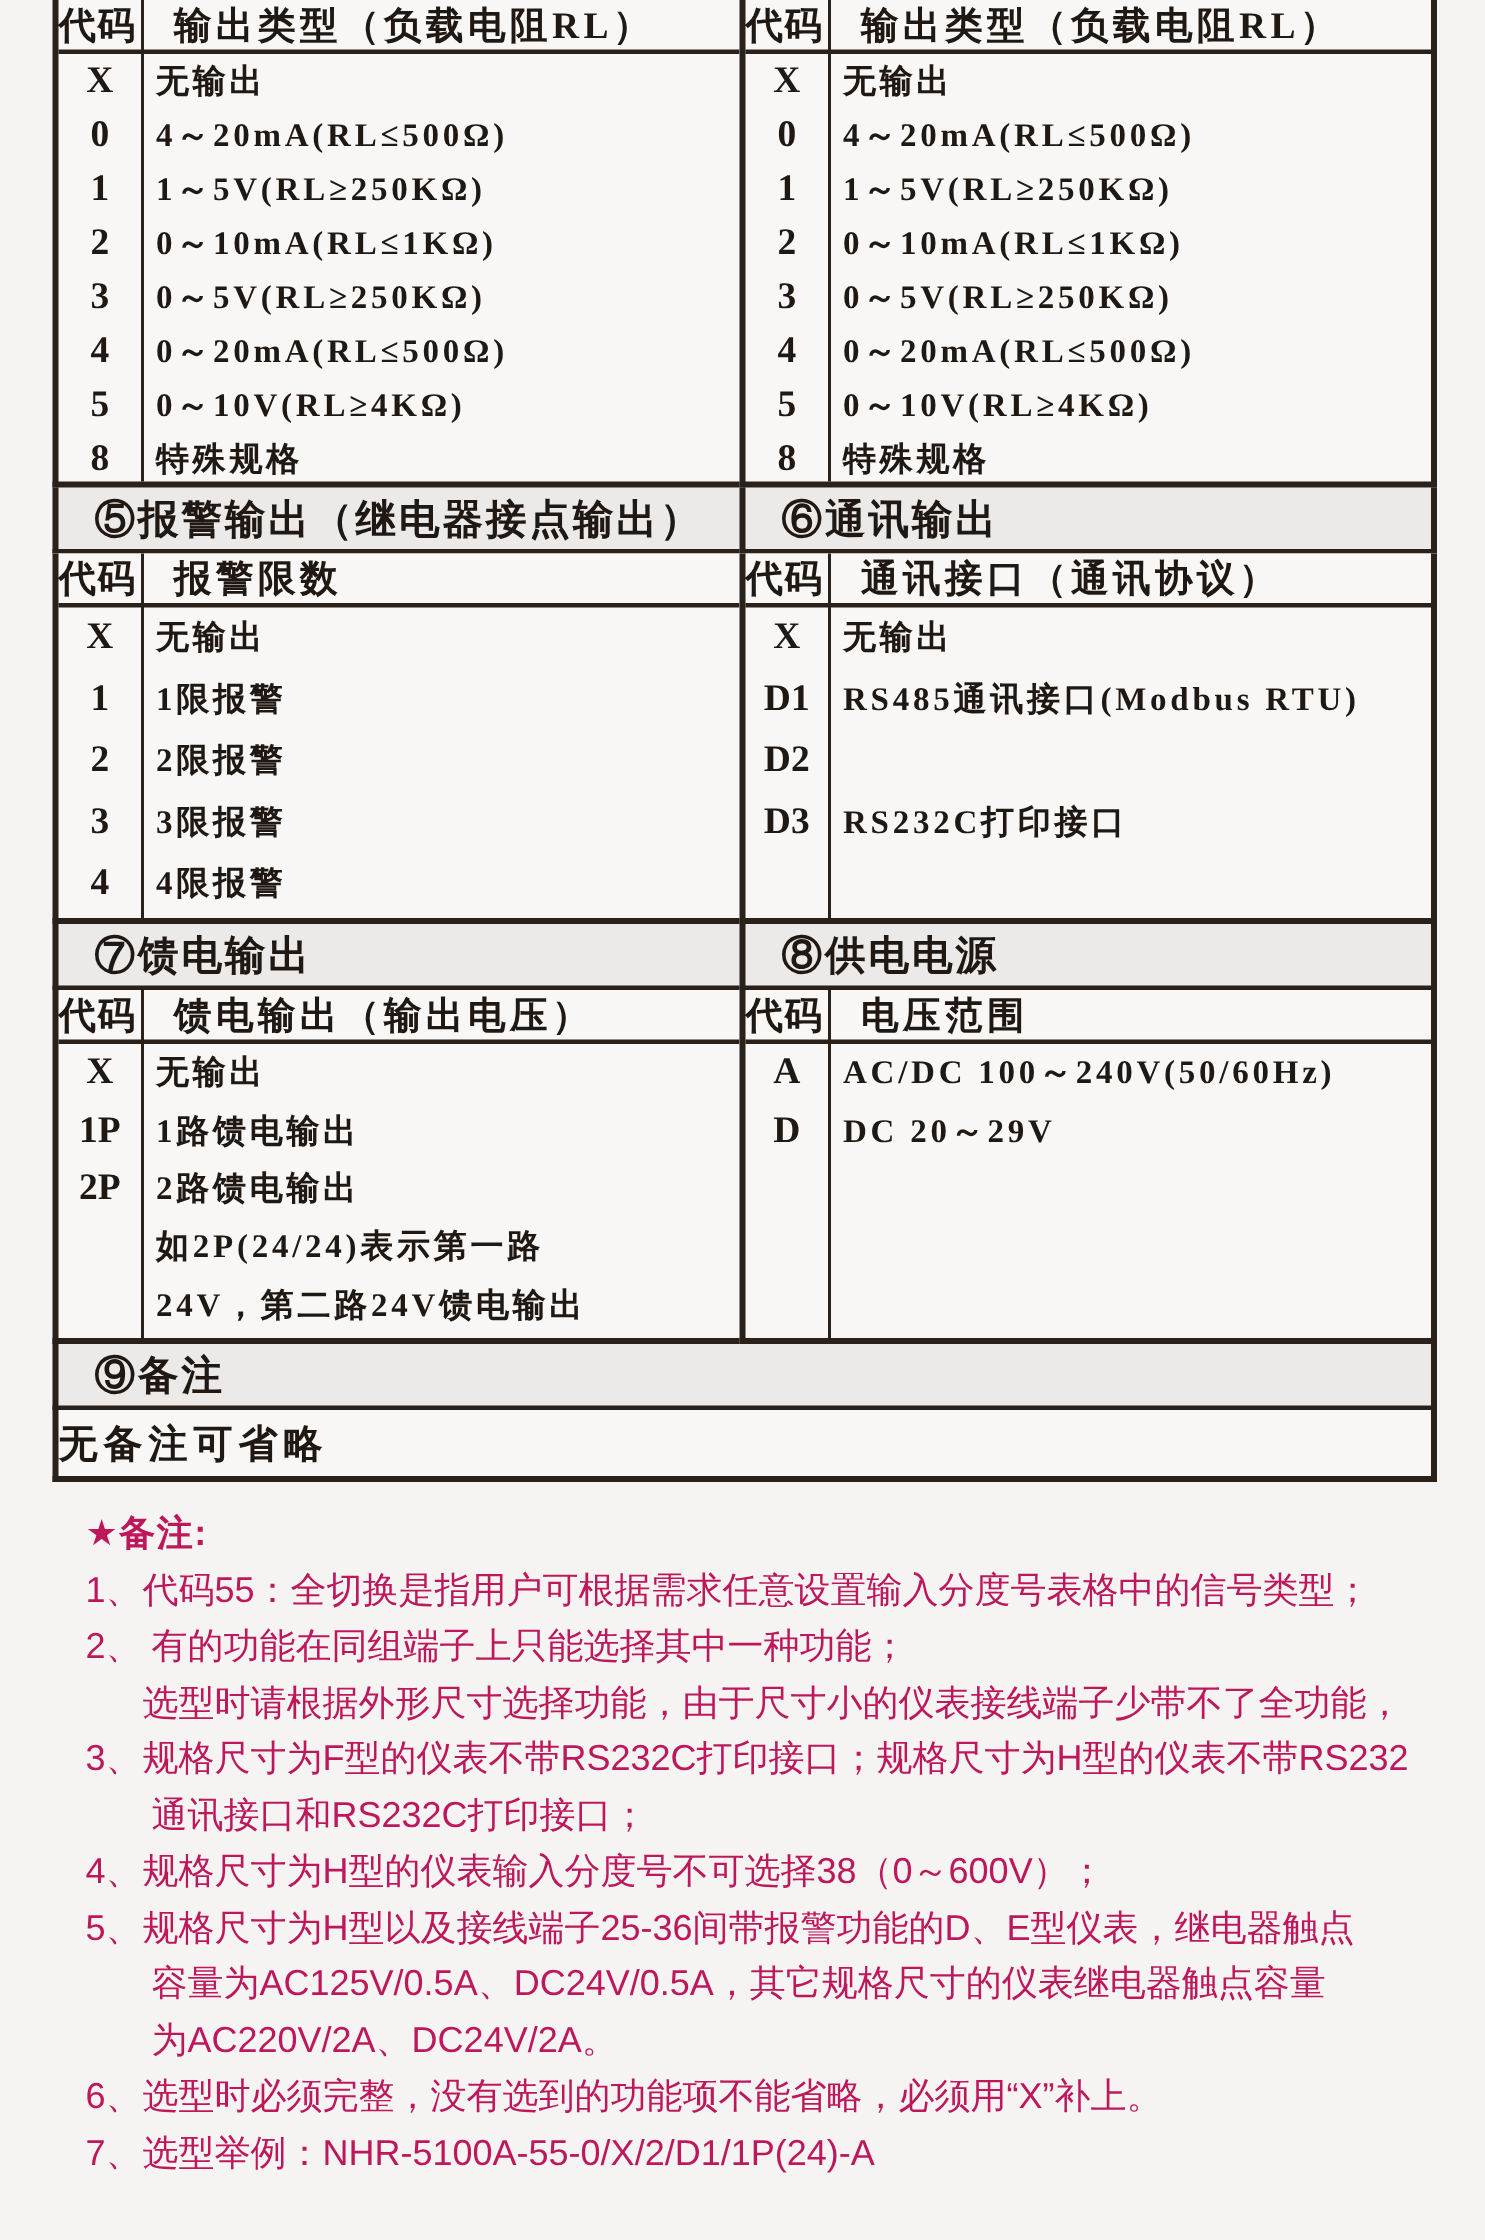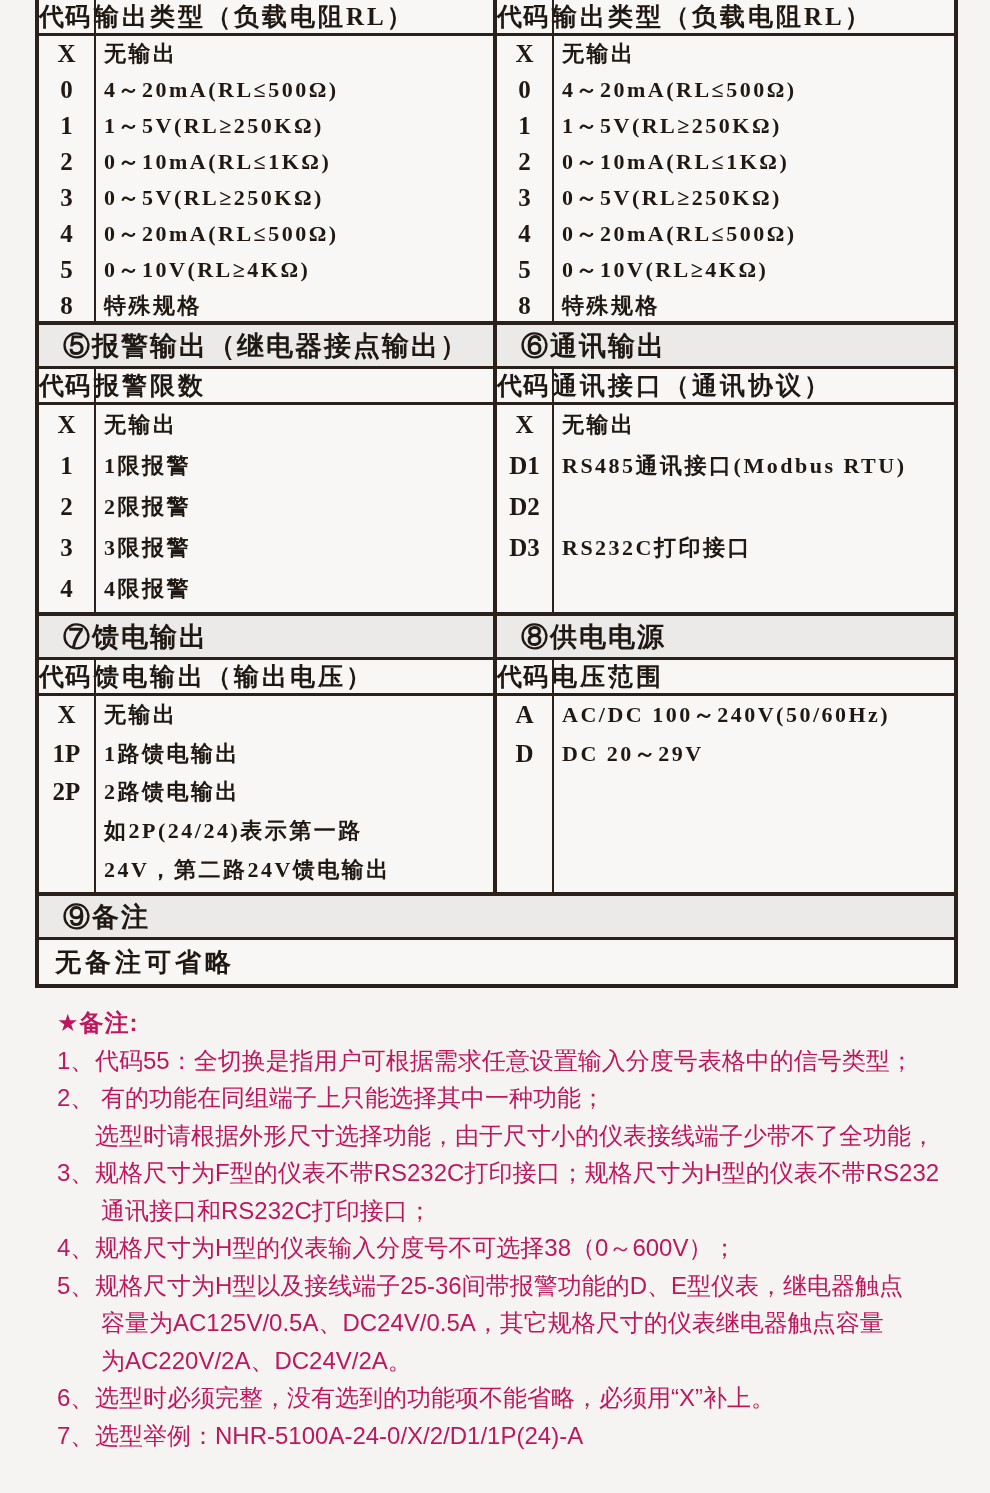--- a/index.html
+++ b/index.html
@@ -41,37 +41,36 @@
   .band.rcol { border-right:4px solid var(--border, #2a211b); }
   .band.full { grid-column:1 / -1; border-right:4px solid var(--border, #2a211b); }
 
   .thead {
     display:flex; align-items:center;
     height:36px;
     border-bottom:3px solid var(--border, #2a211b);
     font-weight:bold; font-size:25px;
   }
   .th-code { width:55px; flex:0 0 55px; text-align:left; letter-spacing:1px; }
-  .th-desc { padding-left:0; letter-spacing:3px; white-space:nowrap;text-align:right; }
+  .th-desc { padding-left:22px; letter-spacing:3px; white-space:nowrap;text-align:right; }
 
   .tr { display:flex; align-items:center; }
   .t-top .tr  { height:36px; }
   .t-mid .tr  { height:40.8px; }
   .t-feed .tr { height:38.6px; }
   .td-code { width:55px; flex:0 0 55px; text-align:center; font-weight:bold; font-size:25px; }
   .td-desc { padding-left:10px; font-weight:bold; font-size:22px; letter-spacing:2.5px; white-space:nowrap; }
 
   .vsep {
     position:absolute; left:55px; top:0; bottom:0; width:2px;
     background:var(--border, #2a211b);
   }
 
   .remark-row {
     display:flex; align-items:center;
-    padding-left:16px;
     font-size:26px; font-weight:bold; letter-spacing:4px;
   }
 
   
   .footnotes {
     position:absolute; left:57px; top:1004px; width:913px;
     font-family:"Liberation Sans","DejaVu Sans",sans-serif;
     color:#be185d;
     font-size:24px; line-height:37.5px;
   }
@@ -376,18 +375,18 @@
         <div class="fn-item">
           <span class="fn-num">6、</span>
           <div>
             <div class="fn-line">选型时必须完整，没有选到的功能项不能省略，必须用“X”补上。</div>
           </div>
         </div>
 
         <div class="fn-item">
           <span class="fn-num">7、</span>
           <div>
-            <div class="fn-line">选型举例：NHR-5100A-24-0/X/2/D1/1P(24)-A</div>
+            <div class="fn-line">选型举例：NHR-5100A-55-0/X/2/D1/1P(24)-A</div>
           </div>
         </div>
       </div>
   </div>
 </div>
 
 </body></html>

